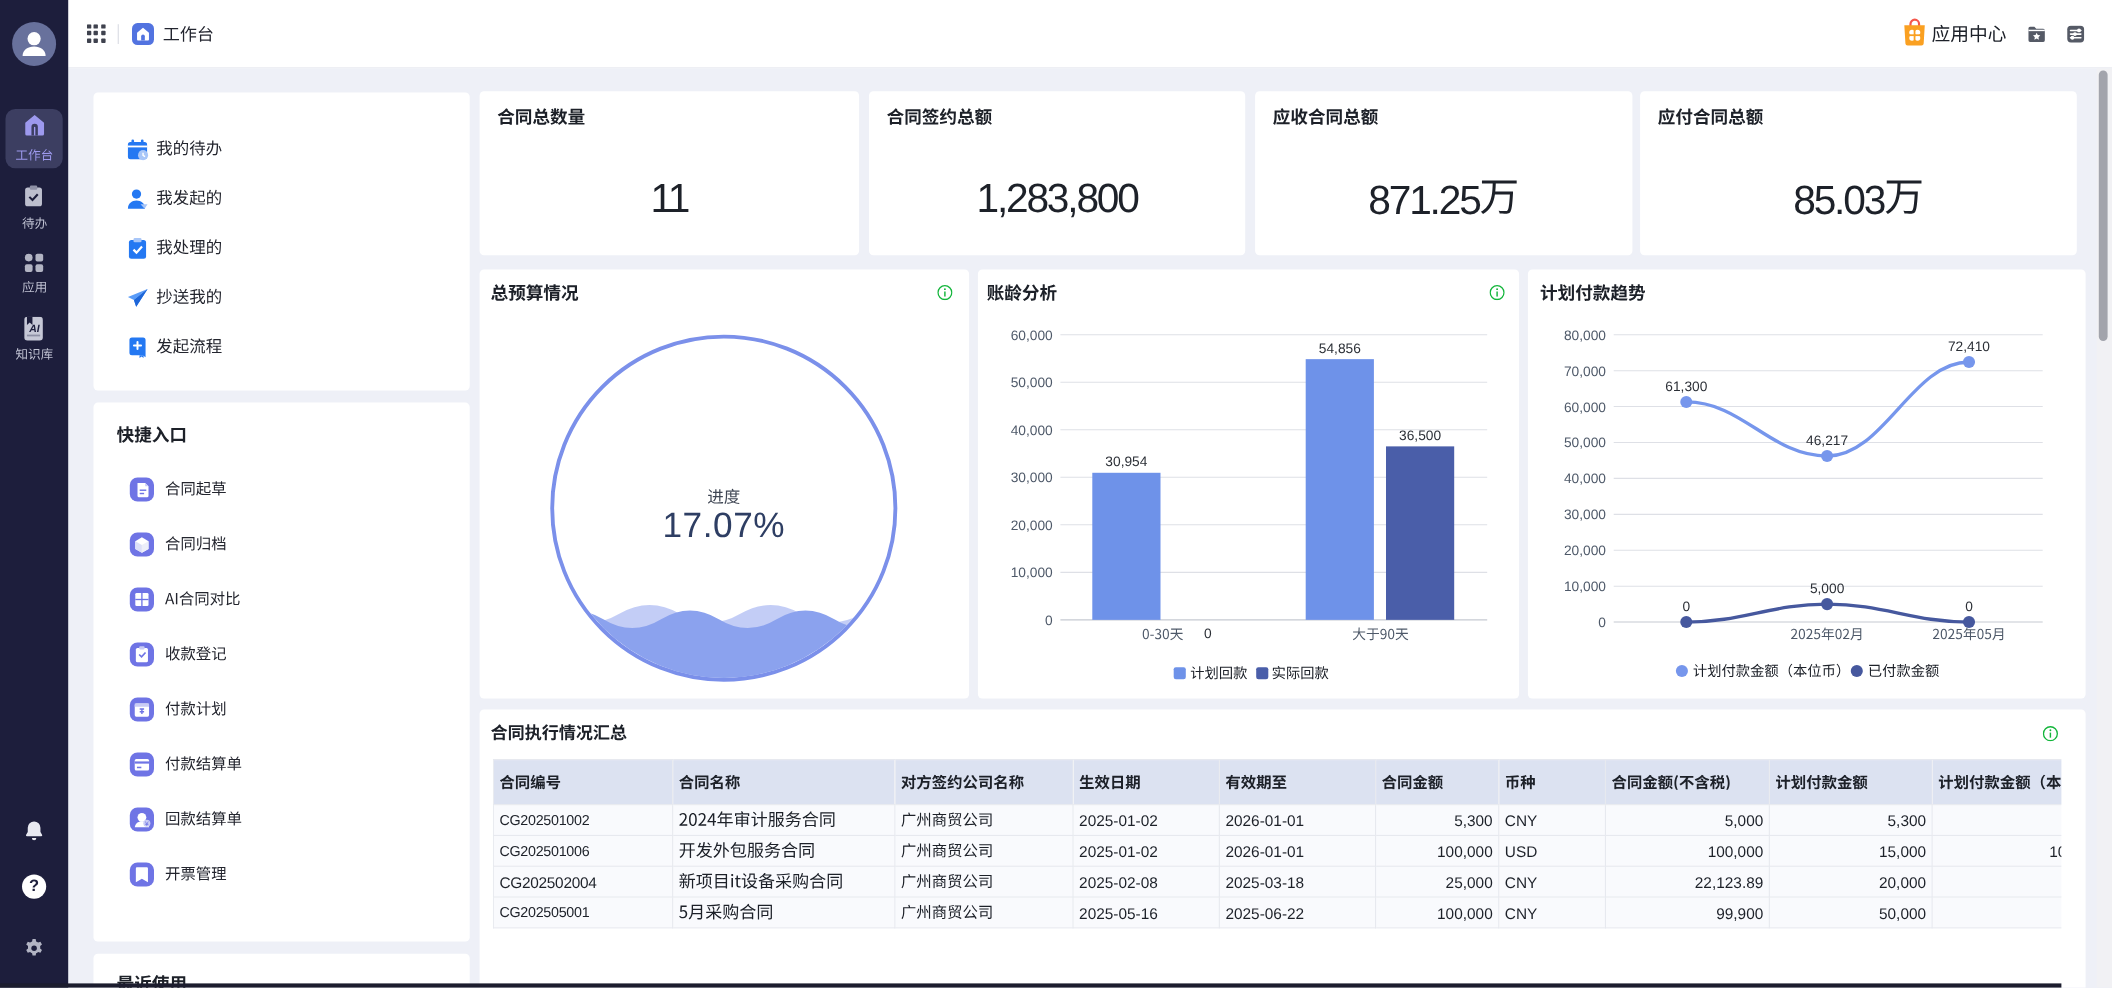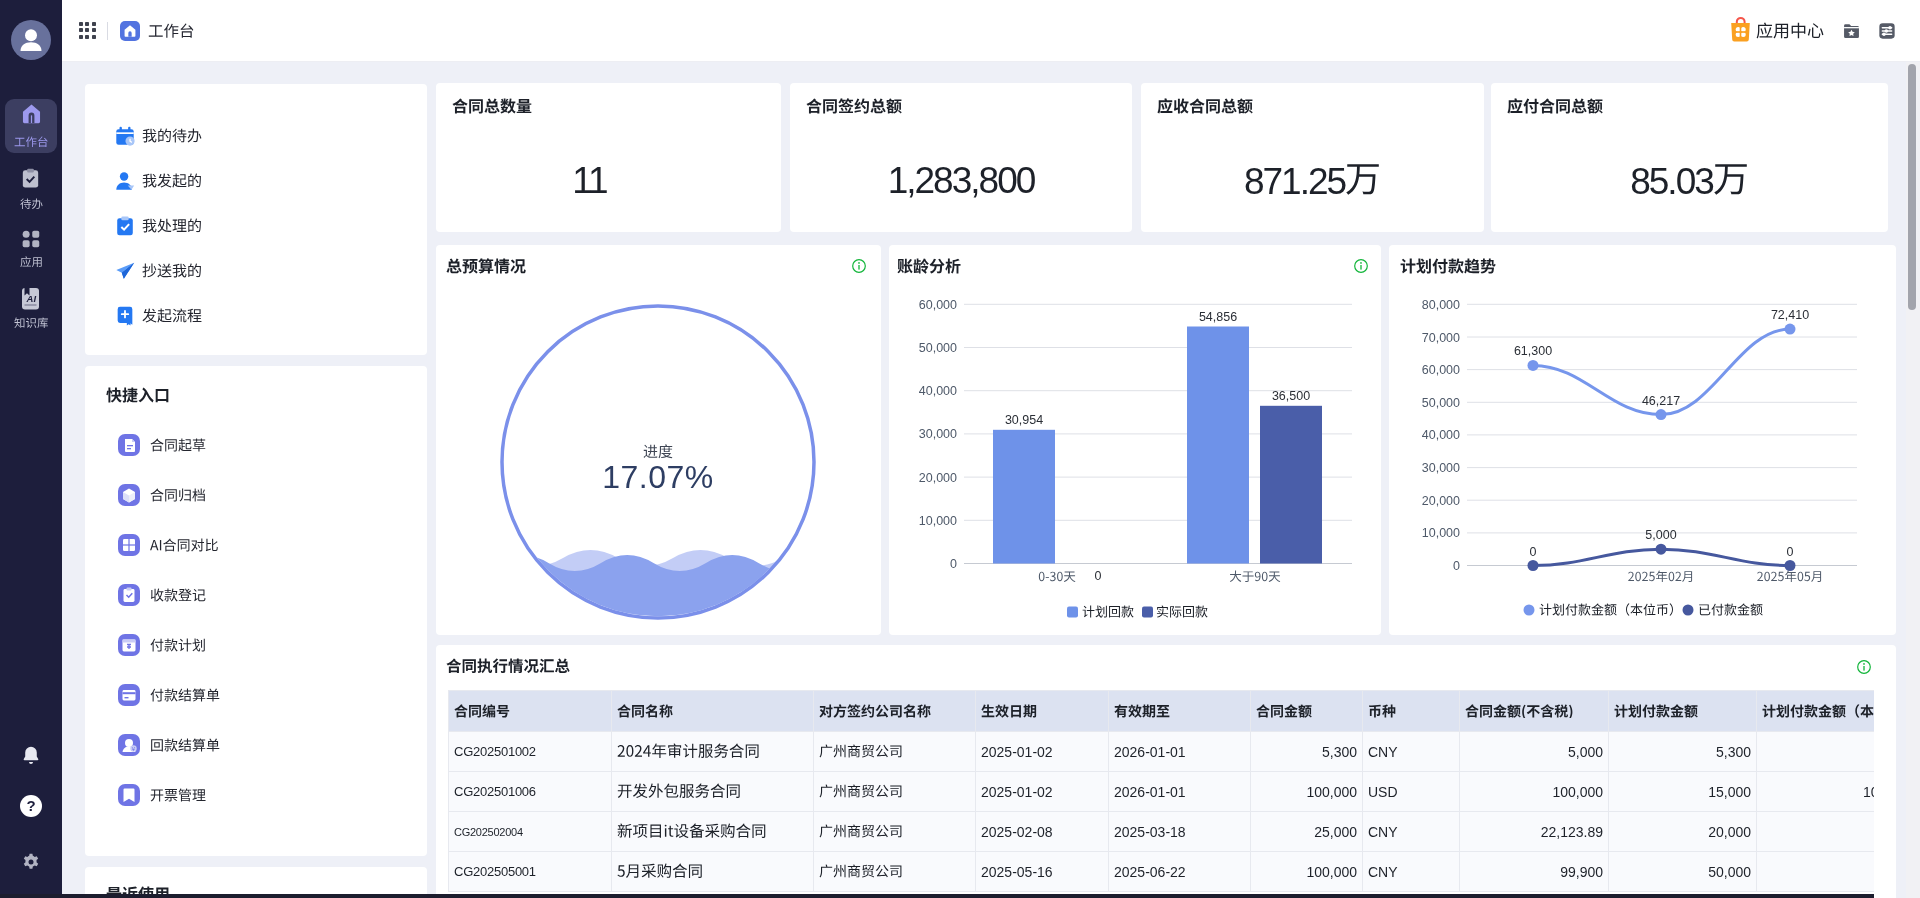--- a/index.html
+++ b/index.html
@@ -8,21 +8,21 @@
 .sidebar{position:absolute;left:0;top:0;width:62px;height:898px;background:#1d1e3c;z-index:5}
 .topbar{position:absolute;left:62px;top:0;width:1858px;height:62px;background:#fff;z-index:4;border-bottom:1px solid #edeef3}
 .ic{display:block;margin:0 auto}
 .num{font-weight:400;color:#1d2129;letter-spacing:-2px}
 .vthumb{position:absolute;left:1908px;top:64px;width:8px;height:246px;background:#a2a4ac;border-radius:4px;z-index:9}
 .vtrack{position:absolute;left:1906px;top:62px;width:14px;height:836px;background:#f1f1f4;z-index:8}
 .hthumb{position:absolute;left:0;top:894px;width:1874px;height:4px;background:#1c1d2e;z-index:10}
 table{border-collapse:collapse;table-layout:fixed;font-size:14px;color:#1d2129}
 td,th{border:1px solid #e7e9ef;overflow:hidden;white-space:nowrap;padding:0 5px}
 th{background:#dce2f1;font-weight:bold;text-align:left;height:41px}
-td{height:40px;background:#f9fafd}
+td{height:28px;background:#f9fafd}
 td.r{text-align:right}
 </style></head><body>
 <div class="sidebar">
     <div class="abs" style="left:11px;top:20px;width:40px;height:40px;border-radius:50%;background:#68719c">
       <svg class="ic" width="40" height="40" viewBox="0 0 40 40">
         <circle cx="20" cy="15.2" r="6" fill="#fff"></circle>
         <path d="M9.5 31c0-5.6 4.6-8.8 10.5-8.8s10.5 3.2 10.5 8.8z" fill="#fff"></path>
       </svg>
     </div>
     <div class="abs" style="left:5px;top:99px;width:52px;height:54px;border-radius:9px;background:#3c3e61"></div>
@@ -300,21 +300,21 @@
       <use href="#b7528" x="3000"></use>
     </svg></div>
 <div class="card" style="left:436px;top:83px;width:345px;height:149px"></div>
 <div class="abs" style="left:452px;top:98px"><svg width="80.0" height="16.0" viewBox="0 -880 5000 1000" style="vertical-align:-0.12em;fill:#1d2129;">
       <use href="#b5408" x="0"></use>
       <use href="#b540C" x="1000"></use>
       <use href="#b603B" x="2000"></use>
       <use href="#b6570" x="3000"></use>
       <use href="#b91CF" x="4000"></use>
     </svg></div>
-<div class="abs" style="left:417px;top:160px;width:345px;text-align:center"><span class="num" style="font-size:37px">11</span></div>
+<div class="abs" style="left:436px;top:160px;width:345px;text-align:center"><span class="num" style="font-size:37px">11</span></div>
 <div class="card" style="left:790px;top:83px;width:342px;height:149px"></div>
 <div class="abs" style="left:806px;top:98px"><svg width="96.0" height="16.0" viewBox="0 -880 6000 1000" style="vertical-align:-0.12em;fill:#1d2129;">
       <use href="#b5408" x="0"></use>
       <use href="#b540C" x="1000"></use>
       <use href="#b7B7E" x="2000"></use>
       <use href="#b7EA6" x="3000"></use>
       <use href="#b603B" x="4000"></use>
       <use href="#b989D" x="5000"></use>
     </svg></div>
 <div class="abs" style="left:790px;top:160px;width:342px;text-align:center"><span class="num" style="font-size:37px">1,283,800</span></div>
@@ -680,21 +680,21 @@
             </svg></td>
           <td>2025-01-02</td>
           <td>2026-01-01</td>
           <td class="r">100,000</td>
           <td>USD</td>
           <td class="r">100,000</td>
           <td class="r">15,000</td>
           <td style="padding-left:106px">100,000</td>
         </tr>
         <tr>
-          <td style="font-size:11px;letter-spacing:-0.25px">CG202502004</td>
+          <td style="font-size:14px;letter-spacing:-0.25px">CG202502004</td>
           <td><svg width="149.6" height="15.5" viewBox="0 -880 9652 1000" style="vertical-align:-0.12em;fill:#1d2129;">
               <use href="#r65B0" x="0"></use>
               <use href="#r9879" x="1000"></use>
               <use href="#r76EE" x="2000"></use>
               <use href="#r0069" x="3000"></use>
               <use href="#r0074" x="3275"></use>
               <use href="#r8BBE" x="3652"></use>
               <use href="#r5907" x="4652"></use>
               <use href="#r91C7" x="5652"></use>
               <use href="#r8D2D" x="6652"></use>

